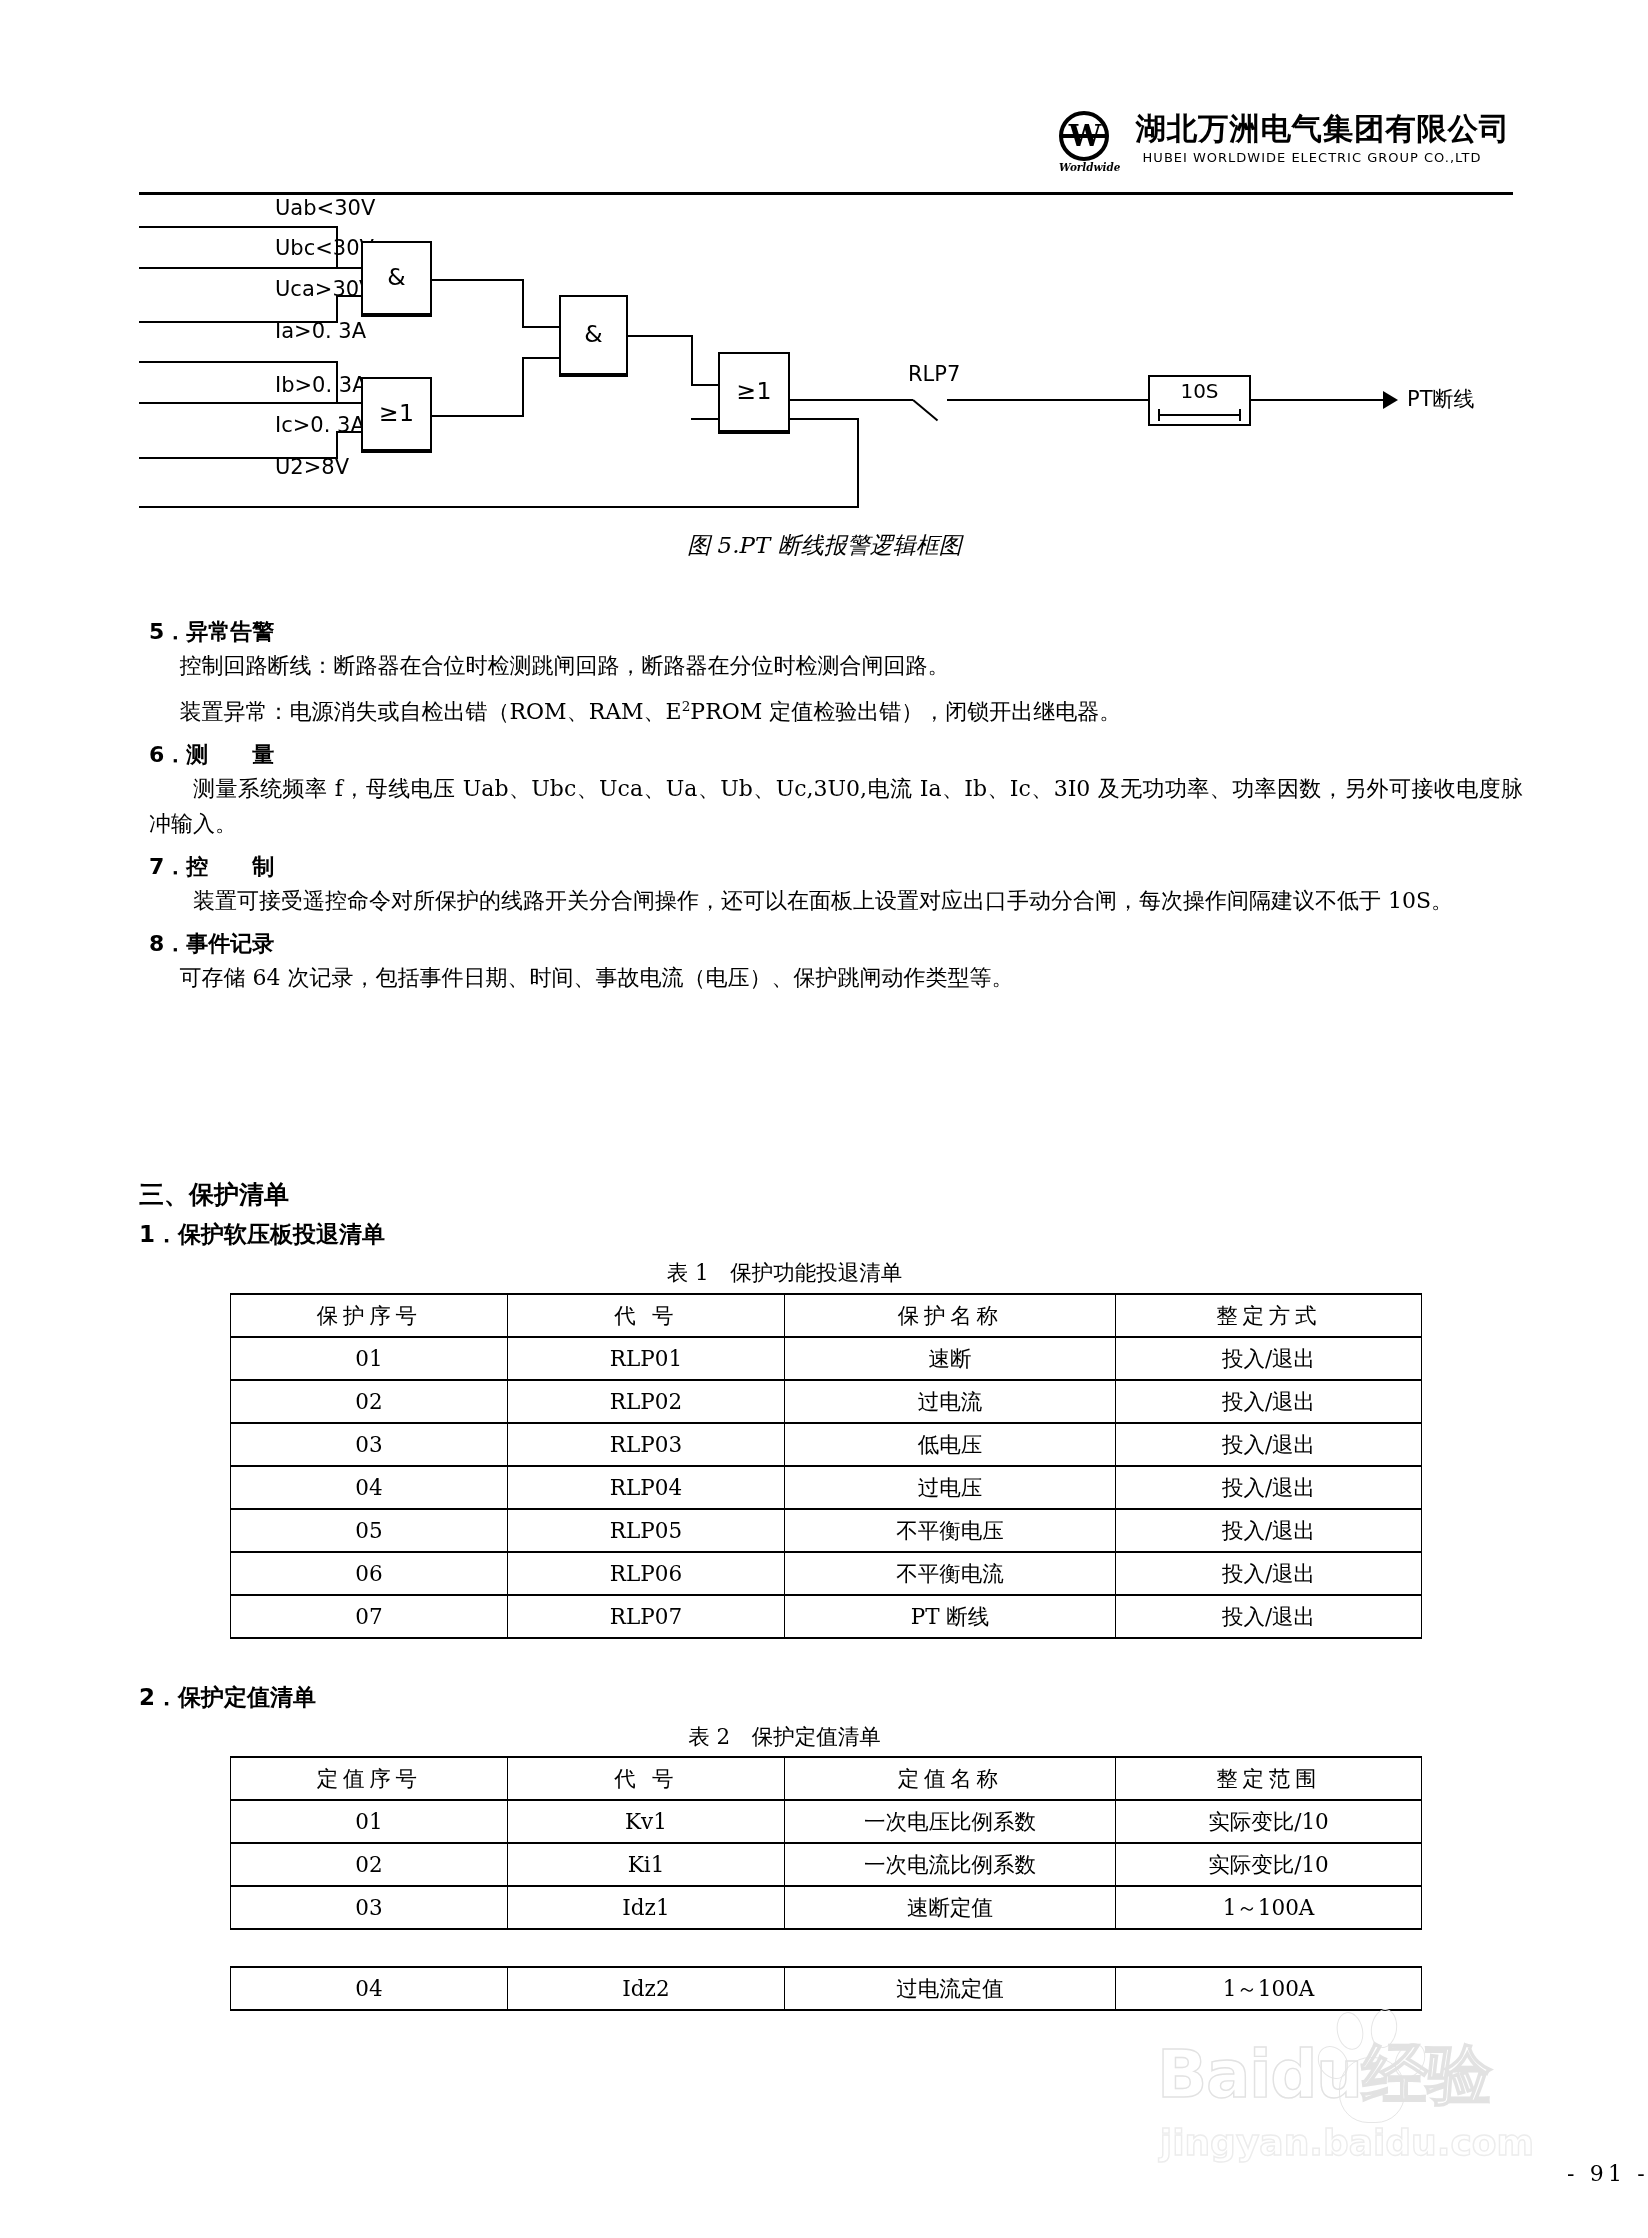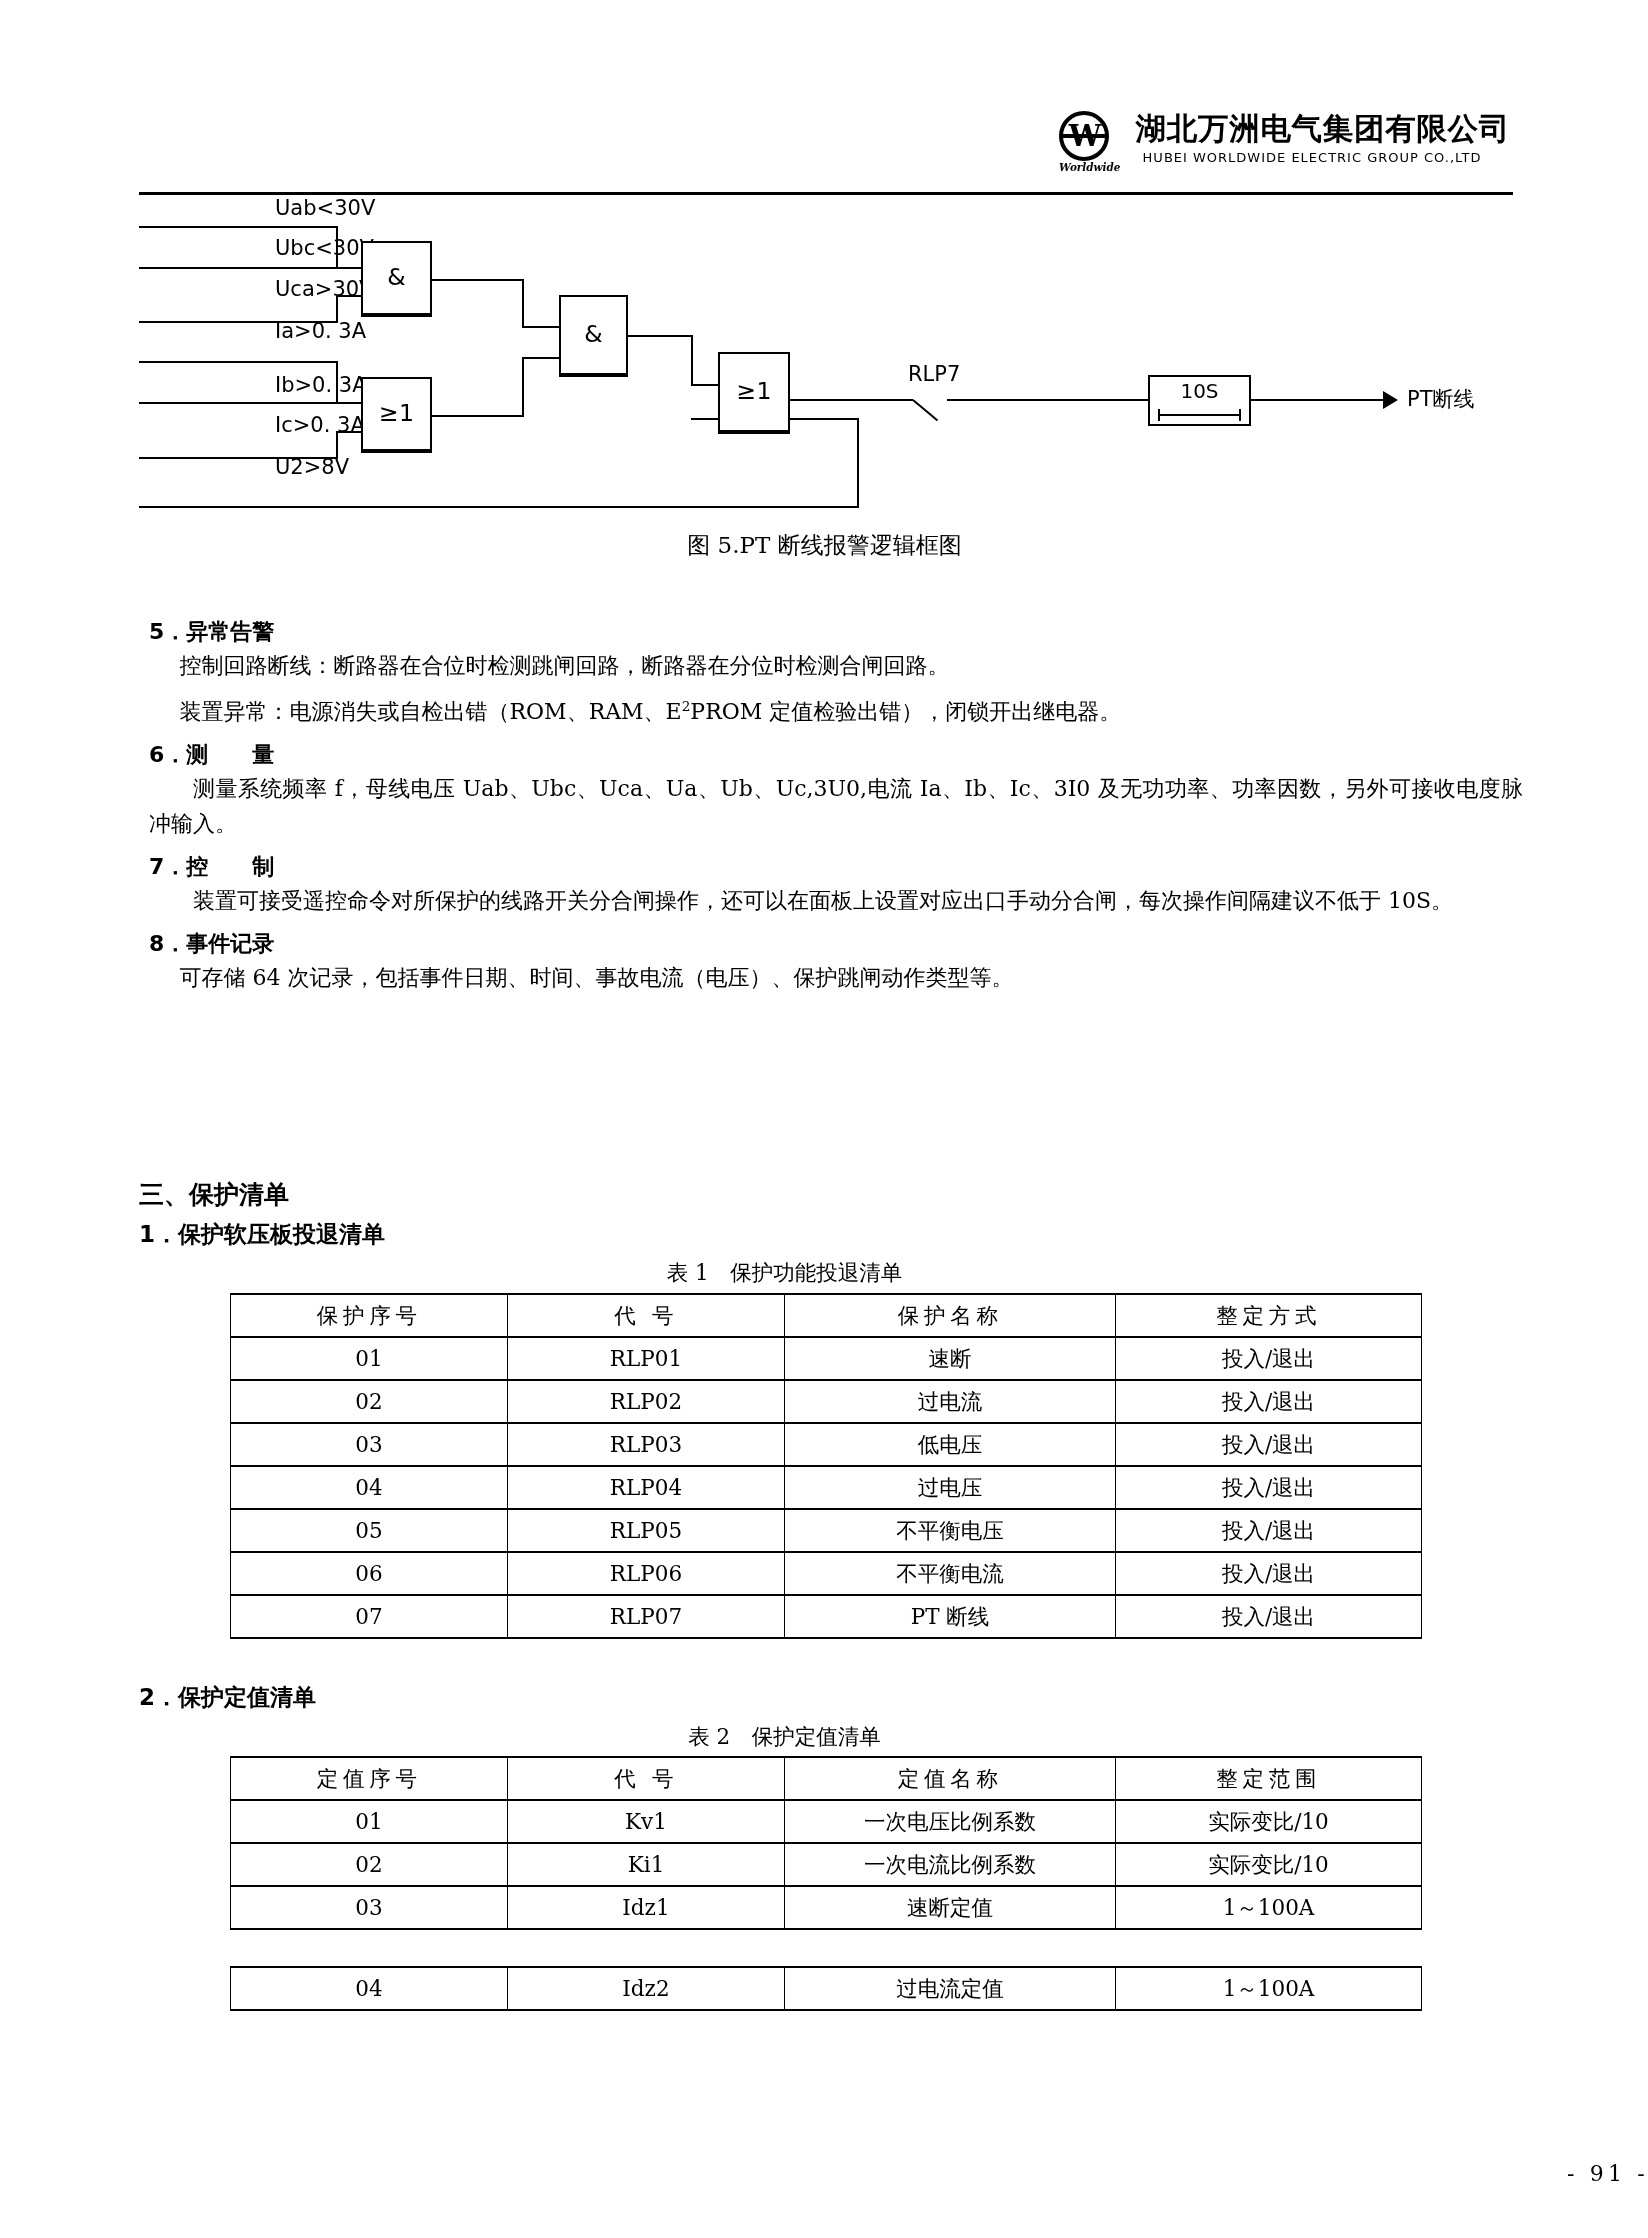--- a/index.html
+++ b/index.html
@@ -213,20 +213,21 @@
   
   #fig-caption {
     position: absolute;
     left: 139px;
     top: 532px;
     width: 1371px;
     text-align: center;
     font-family: "DejaVu Serif", "Liberation Serif", serif;
     font-size: 23px;
     line-height: 1.2;
+    font-style: italic;
   }
 
   
   #body-text {
     position: absolute;
     left: 149px;
     top: 618px;
     width: 1374px;
     font-family: "DejaVu Serif", "Liberation Serif", serif;
   }
@@ -605,19 +606,30 @@
         <tr>
           <td>04</td>
           <td>Idz2</td>
           <td>过电流定值</td>
           <td>1～100A</td>
         </tr>
       </tbody>
     </table>
   </div>
 
+  <div id="watermark">
+    <div class="paw">
+      <i class="t1"></i>
+      <i class="t2"></i>
+      <i class="t3"></i>
+      <i class="t4"></i>
+      <i class="pad"></i>
+    </div>
+    <div class="wm-main">Baidu经验</div>
+    <div class="wm-sub">jingyan.baidu.com</div>
+  </div>
 
   <div id="footer">
     <span>-  91  -</span>
   </div>
 
 </div>
 
 
 </body></html>

